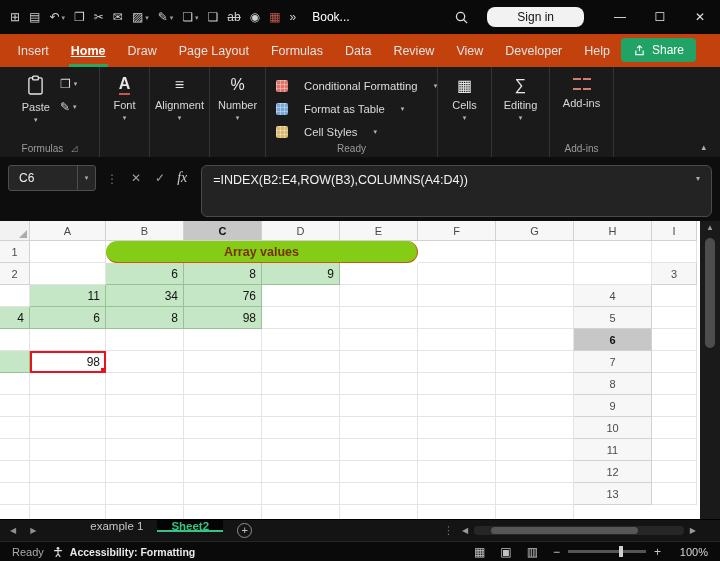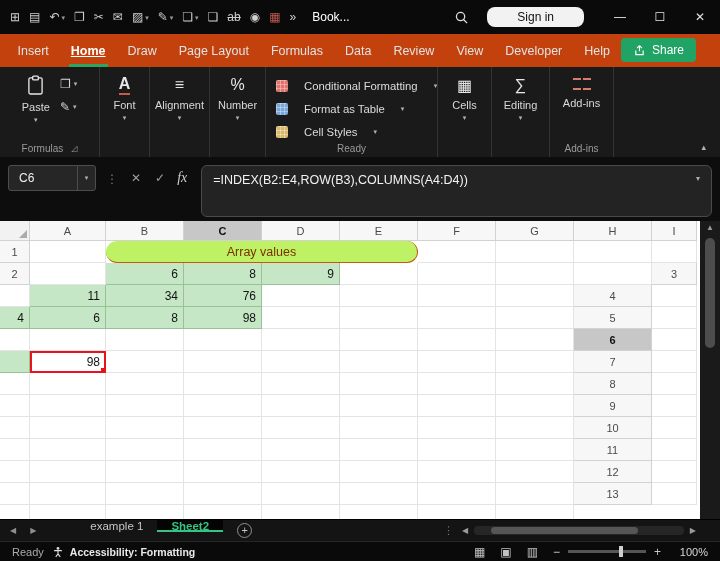--- a/index.html
+++ b/index.html
@@ -73,21 +73,21 @@
   .sheet-area { height:298px; display:flex; background:#fff; flex:0 0 auto; }
   .grid-wrap { width:700px; overflow:hidden; background:#fff; }
   .grid { display:grid; }
   .gh { background:#f7f7f7; border-right:1px solid #d2d2d2; border-bottom:1px solid #d2d2d2; font-size:11px; color:#4a4a4a; display:flex; align-items:center; justify-content:center; }
   .gh.sel { background:#c7c7c7; color:#111; font-weight:700; }
   .corner { position:relative; background:#f2f2f2; }
   .corner-tri { position:absolute; right:2px; bottom:2px; width:0; height:0; border-left:8px solid transparent; border-bottom:8px solid #ababab; }
   .cell { background:#fff; border-right:1px solid #e4e4e4; border-bottom:1px solid #e4e4e4; font-size:12px; color:#131313; display:flex; align-items:center; padding:0 5px; overflow:hidden; }
   .cell.val { justify-content:flex-end; }
   .cell.green { background:#c6e7c6; border-color:#98c198; }
-  .merged-title { background:#bef264; color:#7b2f00; font-weight:400; justify-content:center; font-size:12.5px; border-color:#c55a11;border-radius:11px; }
+  .merged-title { background:#84cc16; color:#7b2f00; font-weight:700; justify-content:center; font-size:12.5px; border-color:#c55a11;border-radius:11px; }
   .active-cell { position:relative; outline:2px solid #e8131b; outline-offset:-2px; z-index:3; }
   .active-cell::after { content:""; position:absolute; right:-1px; bottom:-1px; width:5px; height:5px; background:#e8131b; }
   .vscroll { width:20px; background:#1a1a1a; display:flex; flex-direction:column; align-items:center; padding:3px 0; }
   .vs-arrow { color:#9a9a9a; font-size:8px; line-height:1; }
   .vs-thumb { width:10px; height:110px; background:#4d4d4d; border-radius:5px; margin-top:6px; }
 
   
   .tabbar { height:22px; background:#141414; display:flex; align-items:stretch; border-top:1px solid #000; flex:0 0 auto; }
   .tab-nav { display:flex; align-items:center; gap:14px; padding:0 12px 0 10px; color:#8f8f8f; font-size:8px; }
   .sheet-tabs { display:flex; align-items:flex-start; margin-left:28px; }

